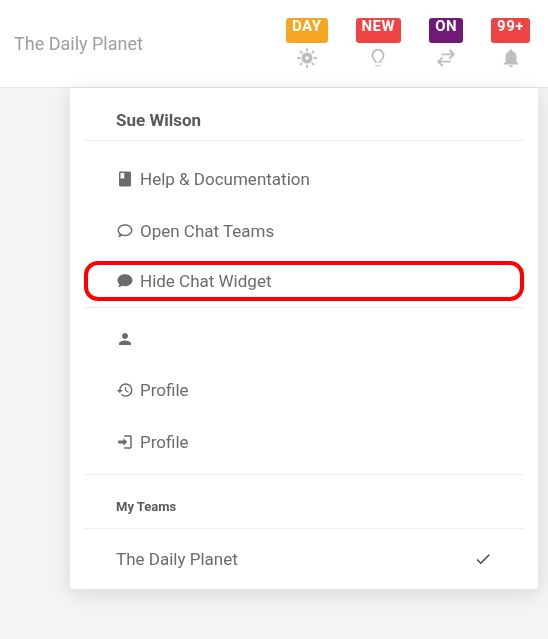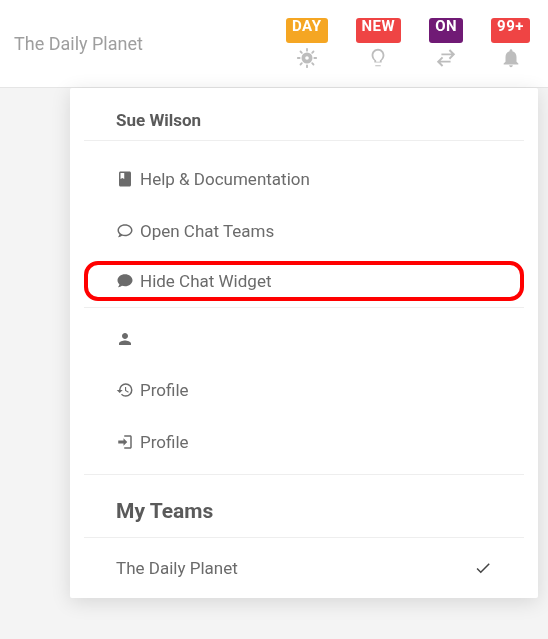--- a/index.html
+++ b/index.html
@@ -129,21 +129,21 @@
       margin: 4px 14px;
       padding: 6px 28px;
     }
     .divider {
       height: 1px;
       background: #eee;
       margin: 6px 14px;
     }
     .section-header {
       padding: 18px 32px 14px;
-      font-size: 21px;
+      font-size: 13px;
       font-weight: 700;
       color: #5a5a5a;
       margin: 0 14px;
       border-bottom: 1px solid #eee;
     }
     .team-row {
       display: flex;
       align-items: center;
       justify-content: space-between;
       padding: 20px 32px;

